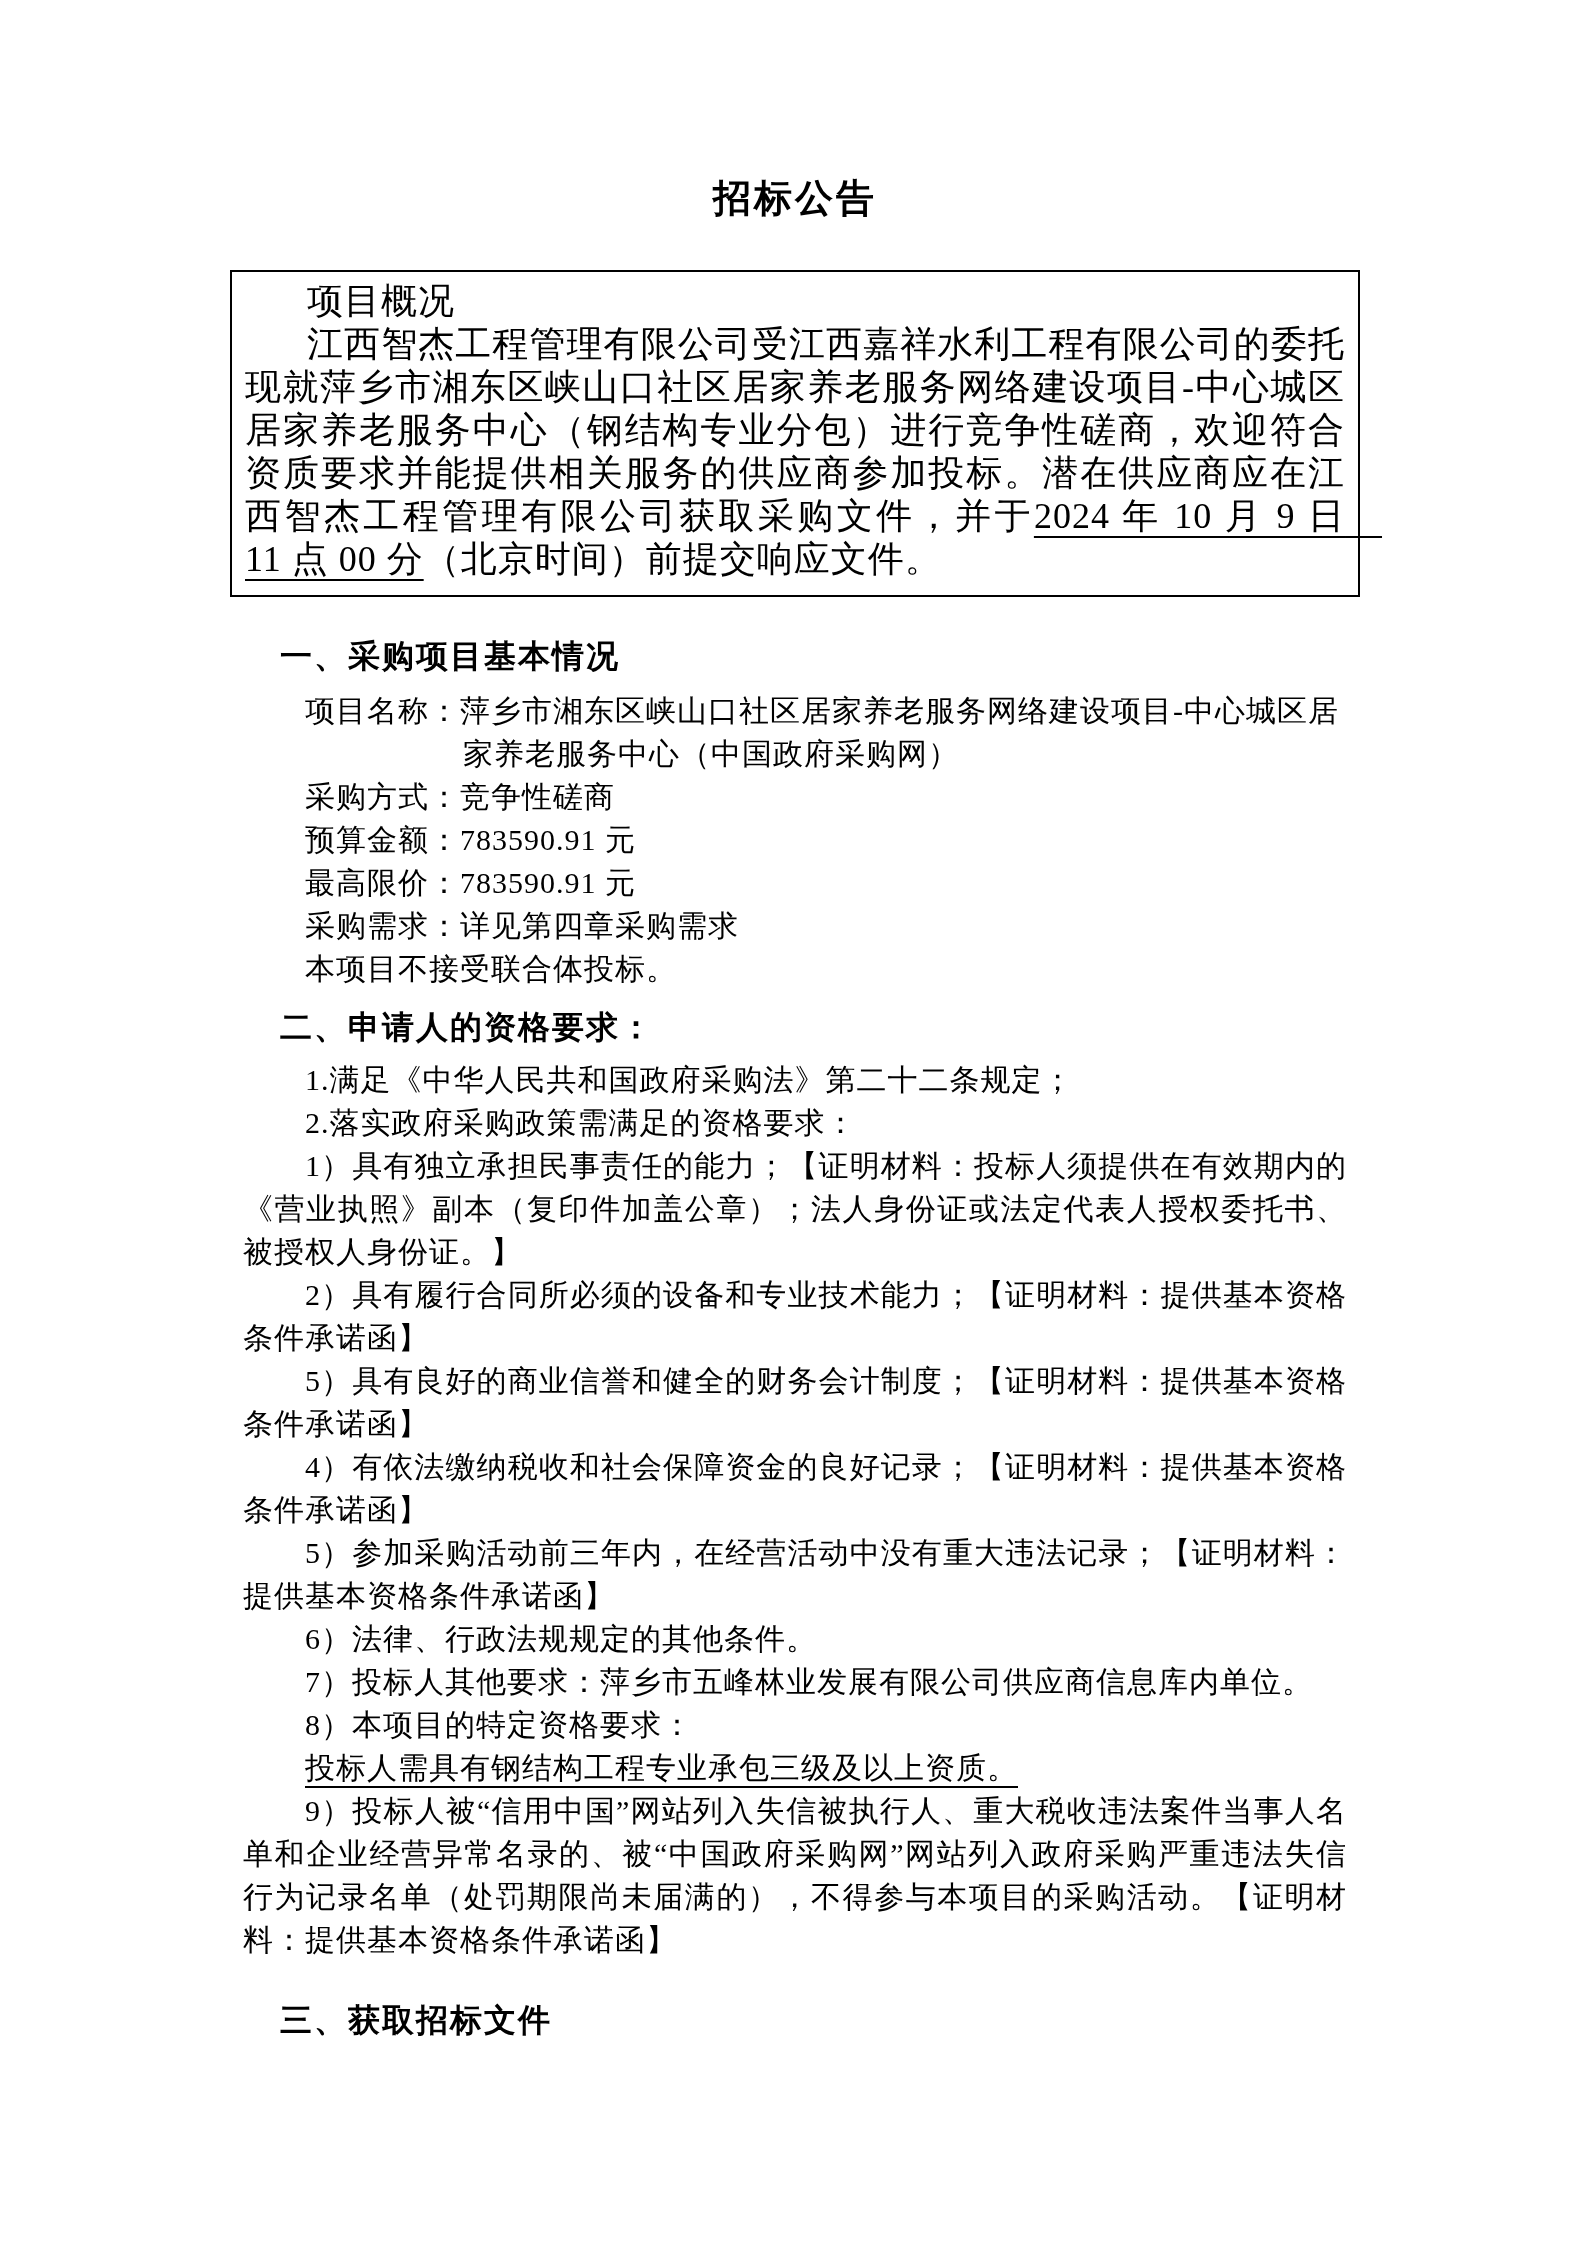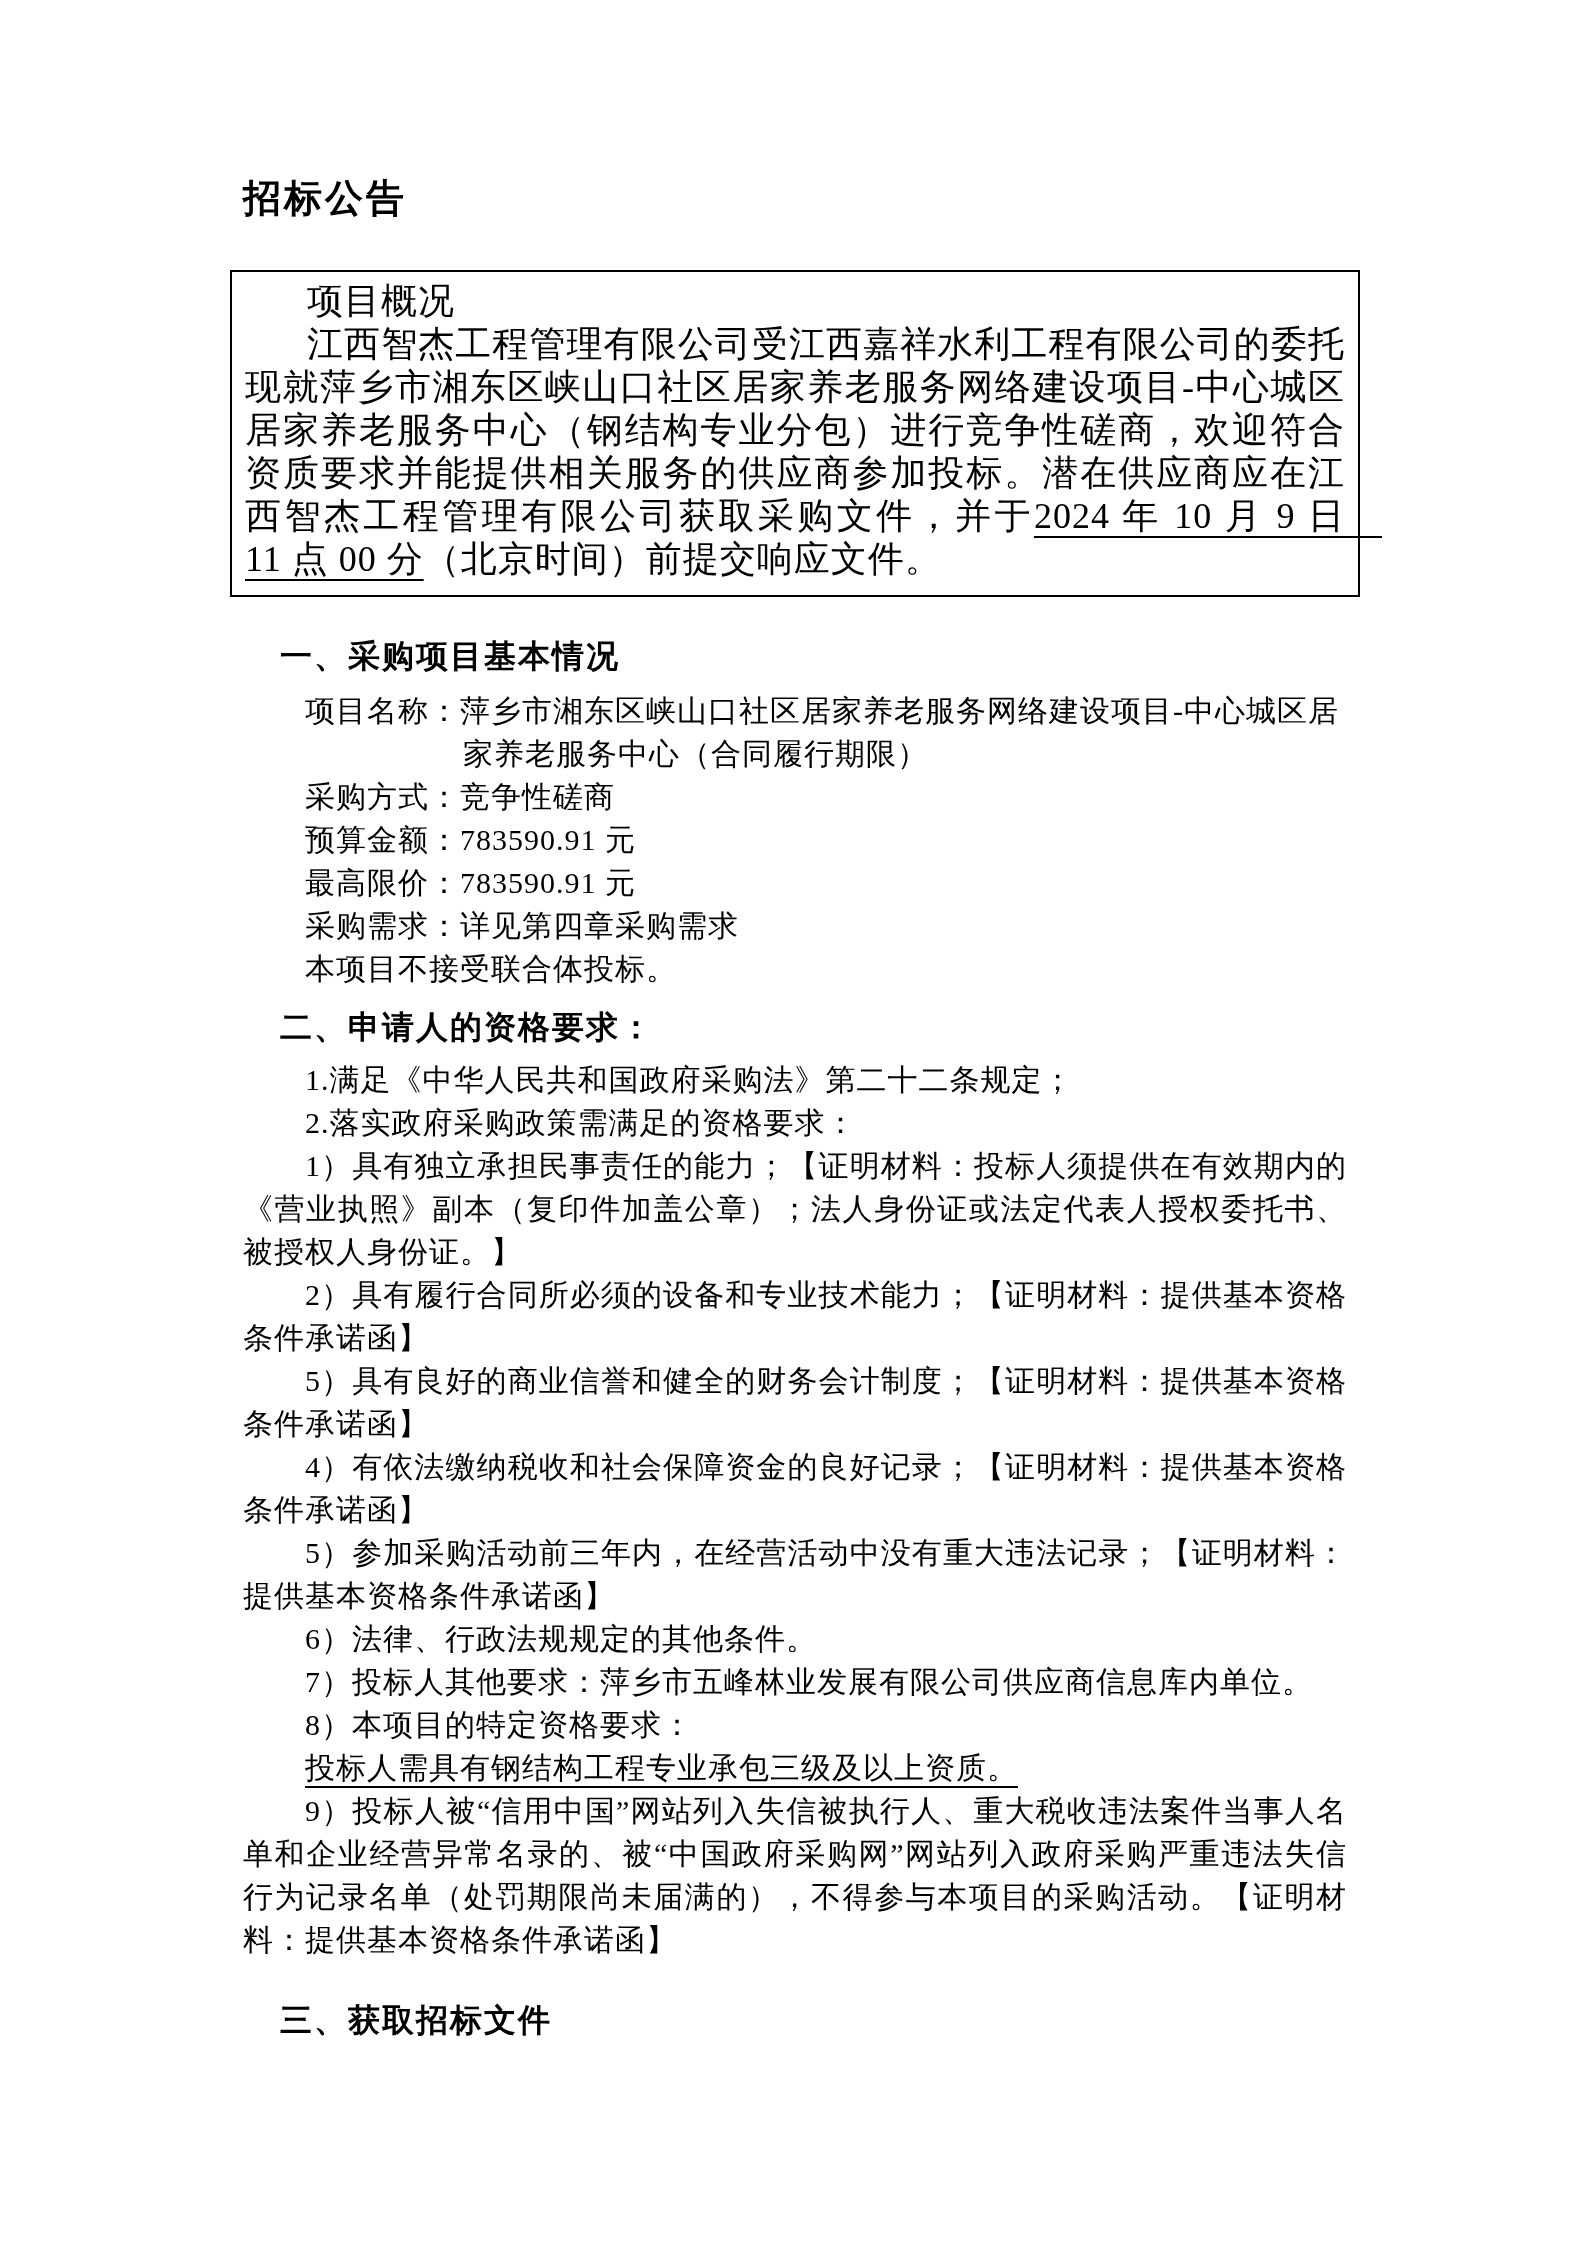--- a/index.html
+++ b/index.html
@@ -17,21 +17,21 @@
     overflow: hidden;
   }
   .content {
     position: absolute;
     left: 243px;
     top: 0;
     width: 1104px;
   }
   .doc-title {
     margin-top: 172px;
-    text-align: left;
+    text-align: center;
     font-size: 38px;
     line-height: 52px;
     font-weight: 600;
     letter-spacing: 3px;
   }
   .overview-box {
     margin: 46px -13px 0 -13px;
     border: 2px solid #000000;
     padding: 8px 13px 14px 13px;
     font-size: 36px;
@@ -93,21 +93,21 @@
     <div class="doc-title">招标公告</div>
 
     <div class="overview-box">
       <p>项目概况</p>
       <p><span>江西智杰工程管理有限公司受江西嘉祥水利工程有限公司的委托现就萍乡市湘东区峡山口社区居家养老服务网络建设项目-中心城区居家养老服务中心（钢结构专业分包）进行竞争性磋商，欢迎符合资质要求并能提供相关服务的供应商参加投标。潜在供应商应在江西智杰工程管理有限公司获取采购文件，并于</span><span class="u">2024 年 10 月 9 日　11 点 00 分</span><span>（北京时间）前提交响应文件。</span></p>
     </div>
 
     <div class="sec-heading">一、采购项目基本情况</div>
 
     <div class="items">
-      <div class="item hanging"><span>项目名称：</span><span>萍乡市湘东区峡山口社区居家养老服务网络建设项目-中心城区居家养老服务中心（合同履行期限）</span></div>
+      <div class="item hanging"><span>项目名称：</span><span>萍乡市湘东区峡山口社区居家养老服务网络建设项目-中心城区居家养老服务中心（中国政府采购网）</span></div>
       <div class="item"><span>采购方式：</span><span>竞争性磋商</span></div>
       <div class="item"><span>预算金额：</span><span>783590.91 元</span></div>
       <div class="item"><span>最高限价：</span><span>783590.91 元</span></div>
       <div class="item"><span>采购需求：</span><span>详见第四章采购需求</span></div>
       <div class="item"><span></span><span>本项目不接受联合体投标。</span></div>
     </div>
 
     <div class="sec-heading h2">二、申请人的资格要求：</div>
 
     <div class="paras">

